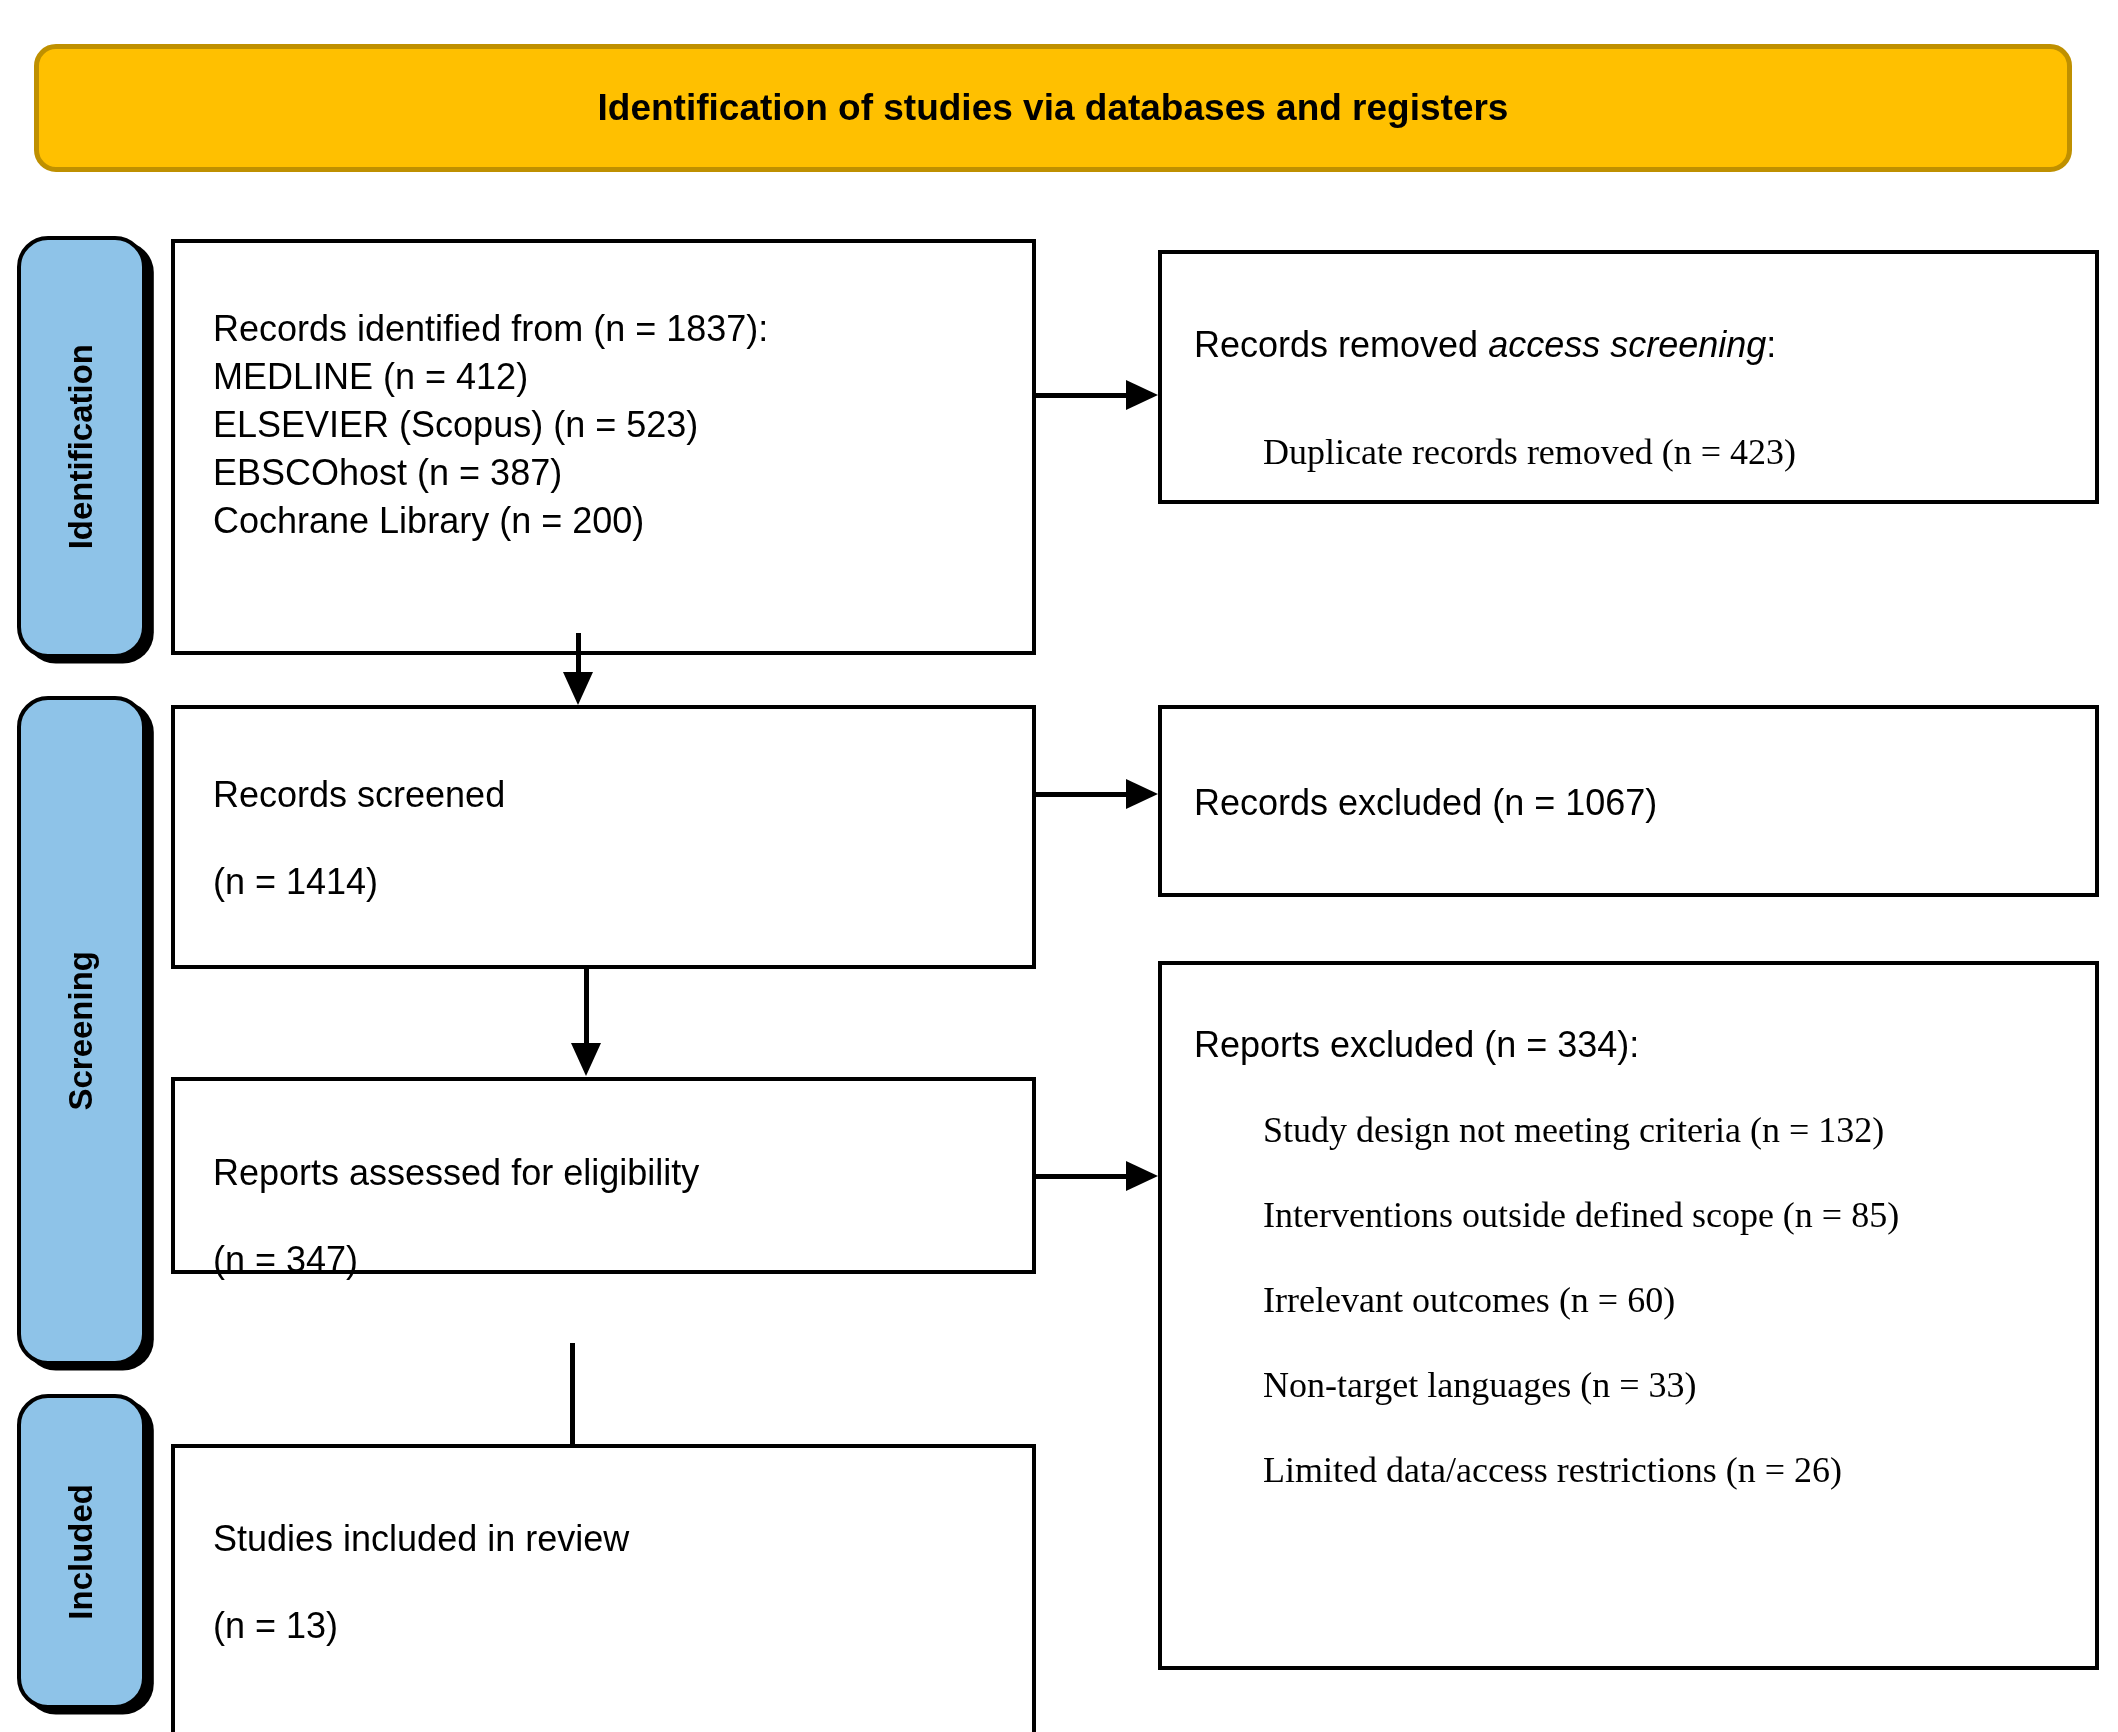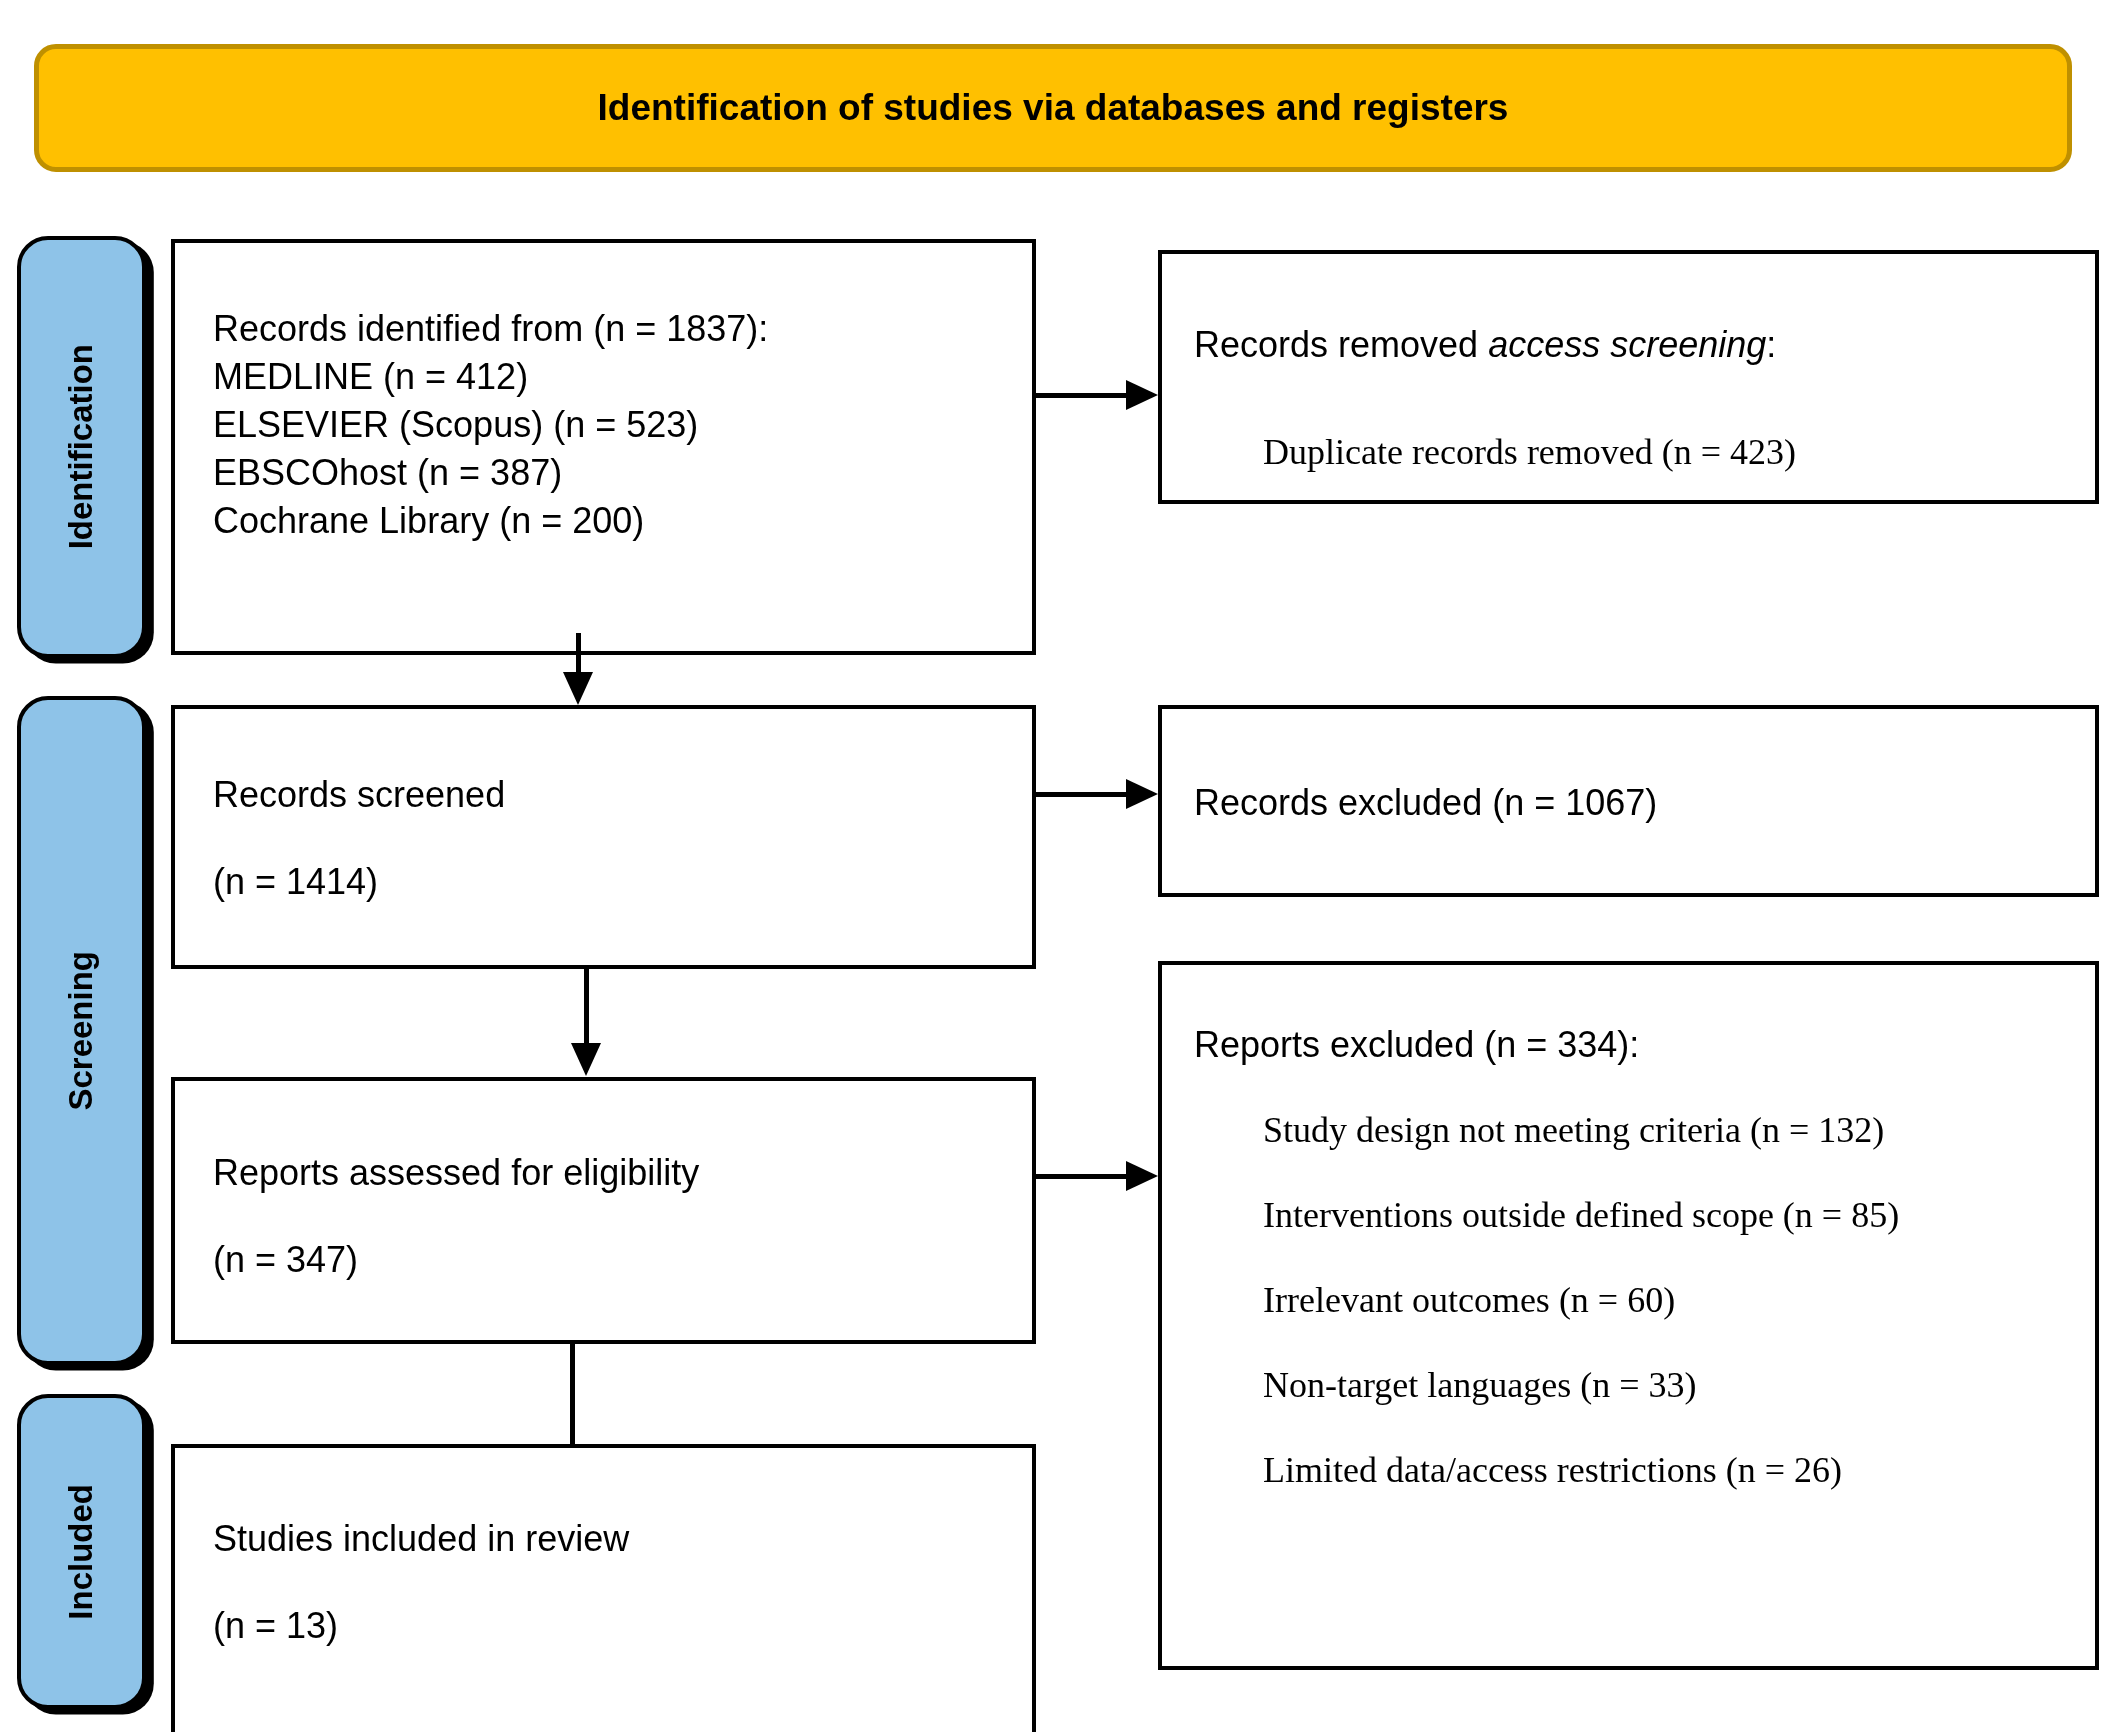--- a/index.html
+++ b/index.html
@@ -98,21 +98,21 @@
 
   <div class="fbox col-main" style="top:705px;height:264px;padding:62px 16.7px 0 38px;">
     <div>Records screened</div>
     <div style="margin-top:39px;">(n = 1414)</div>
   </div>
 
   <div class="fbox col-right" style="top:705px;height:192px;padding:70px 16.7px 0 32px;">
     <div>Records excluded (n = 1067)</div>
   </div>
 
-  <div class="fbox col-main" style="top:1077px;height:267px;padding:68px 16.7px 0 38px;">
+  <div class="fbox col-main" style="top:1077px;height:197px;padding:68px 16.7px 0 38px;">
     <div>Reports assessed for eligibility</div>
     <div style="margin-top:39px;">(n = 347)</div>
   </div>
 
   <div class="fbox col-right" style="top:961px;height:709px;padding:56px 16.7px 0 32px;">
     <div>Reports excluded (n = 334):</div>
     <div class="indent" style="margin-top:37px;">Study design not meeting criteria (n = 132)</div>
     <div class="indent" style="margin-top:37px;">Interventions outside defined scope (n = 85)</div>
     <div class="indent" style="margin-top:37px;">Irrelevant outcomes (n = 60)</div>
     <div class="indent" style="margin-top:37px;">Non-target languages (n = 33)</div>

